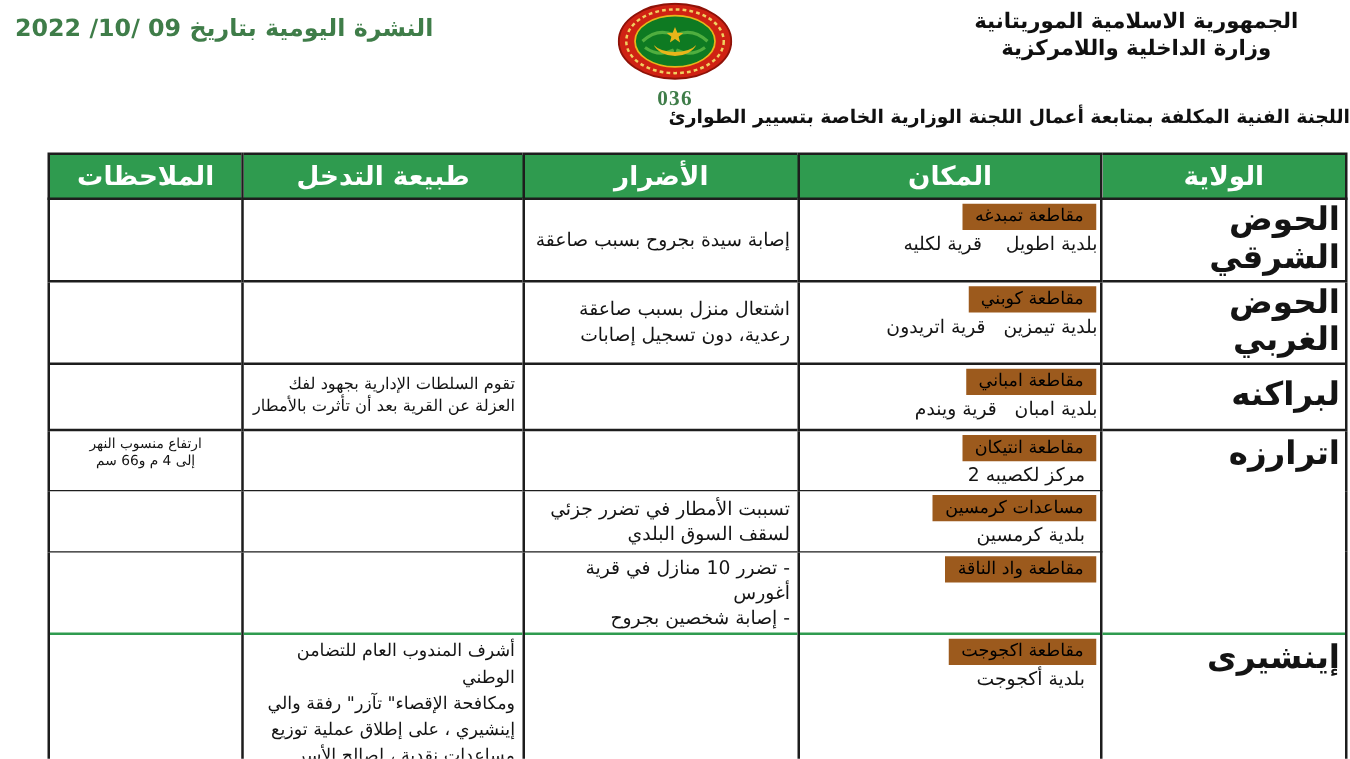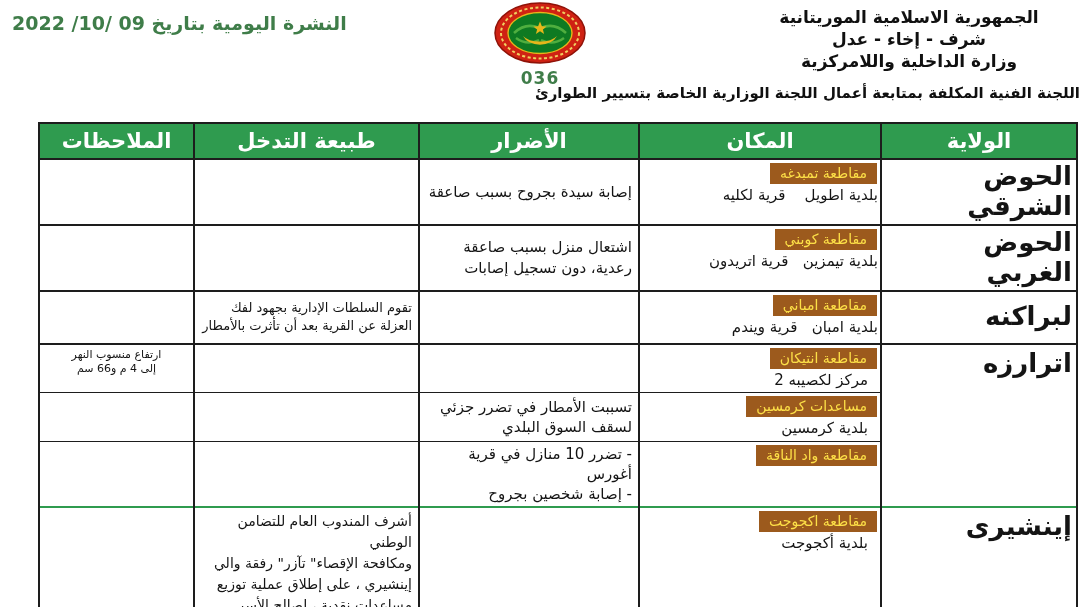--- a/index.html
+++ b/index.html
@@ -11,21 +11,21 @@
   .gov-block{
     position:absolute;top:6px;right:6px;width:330px;text-align:center;
     font-weight:bold;font-size:17px;line-height:1.3;color:#101010;
   }
   .bulletin-title{
     position:absolute;top:12px;left:12px;color:#3f7d49;font-weight:bold;
     font-size:19px;direction:rtl;
   }
   .logo-wrap{
     position:absolute;top:2px;left:50%;transform:translateX(-50%);
-    text-align:center;width:140px;
+    text-align:center;width:140px;font-family:Liberation Serif, serif;
   }
   .doc-number{color:#3f7d49;font-weight:bold;font-size:17px;margin-top:0;letter-spacing:1px;}
   .committee-title{
     position:absolute;top:84px;width:100%;text-align:right;font-weight:bold;
     font-size:15px;color:#101010;
   }
   
   table.main-table{
     position:absolute;top:122px;right:2px;width:1038px;
     border-collapse:collapse;table-layout:fixed;
@@ -41,21 +41,21 @@
   }
   tr.group-start td{border-top-width:2px;}
   tr.green-top td{border-top:2px solid #2f9b4f;}
   td.wilaya{
     font-size:26px;font-weight:bold;text-align:right;line-height:1.15;
     white-space:pre-line;vertical-align:middle;
   }
   td.wilaya.top{vertical-align:top;padding-top:4px;}
   td.makan{vertical-align:top;text-align:right;padding:2px 2px;}
   .district-box{
-    display:inline-block;background:#9c5a1d;color:#fde047;font-size:14px;
+    display:inline-block;background:#9c5a1d;color:#000000;font-size:14px;
     padding:2px 10px 3px;margin:1px 1px 2px 0;
   }
   .locality{font-size:15px;white-space:pre-wrap;line-height:1.3;}
   .locality.center{text-align:right;}
   .locality.rightal{text-align:right;padding-right:10px;}
   td.damages{
     font-size:15px;text-align:right;white-space:pre-line;vertical-align:middle;
     padding:2px 6px;line-height:1.35;
   }
   td.interv{
@@ -66,21 +66,20 @@
   td.notes{
     font-size:11px;text-align:center;white-space:pre-line;vertical-align:top;
     padding:3px 6px;line-height:1.35;
   }
 </style>
 </head>
 <body>
 
 <div class="gov-block">
   <div>الجمهورية الاسلامية الموريتانية</div>
-  <div>شرف - إخاء - عدل</div>
   <div>وزارة الداخلية واللامركزية</div>
 </div>
 
 <div class="bulletin-title">النشرة اليومية بتاريخ 09 /10/ 2022</div>
 
 <div class="logo-wrap">
   <span>
     <svg width="92" height="62" viewBox="0 0 92 62" aria-hidden="true">
       <ellipse cx="46" cy="31" rx="45" ry="30" fill="#cf2213" stroke="#8f1208" stroke-width="1.5"></ellipse>
       <ellipse cx="46" cy="31" rx="39" ry="25.5" fill="none" stroke="#f0d060" stroke-width="2" stroke-dasharray="3 2.5"></ellipse>

